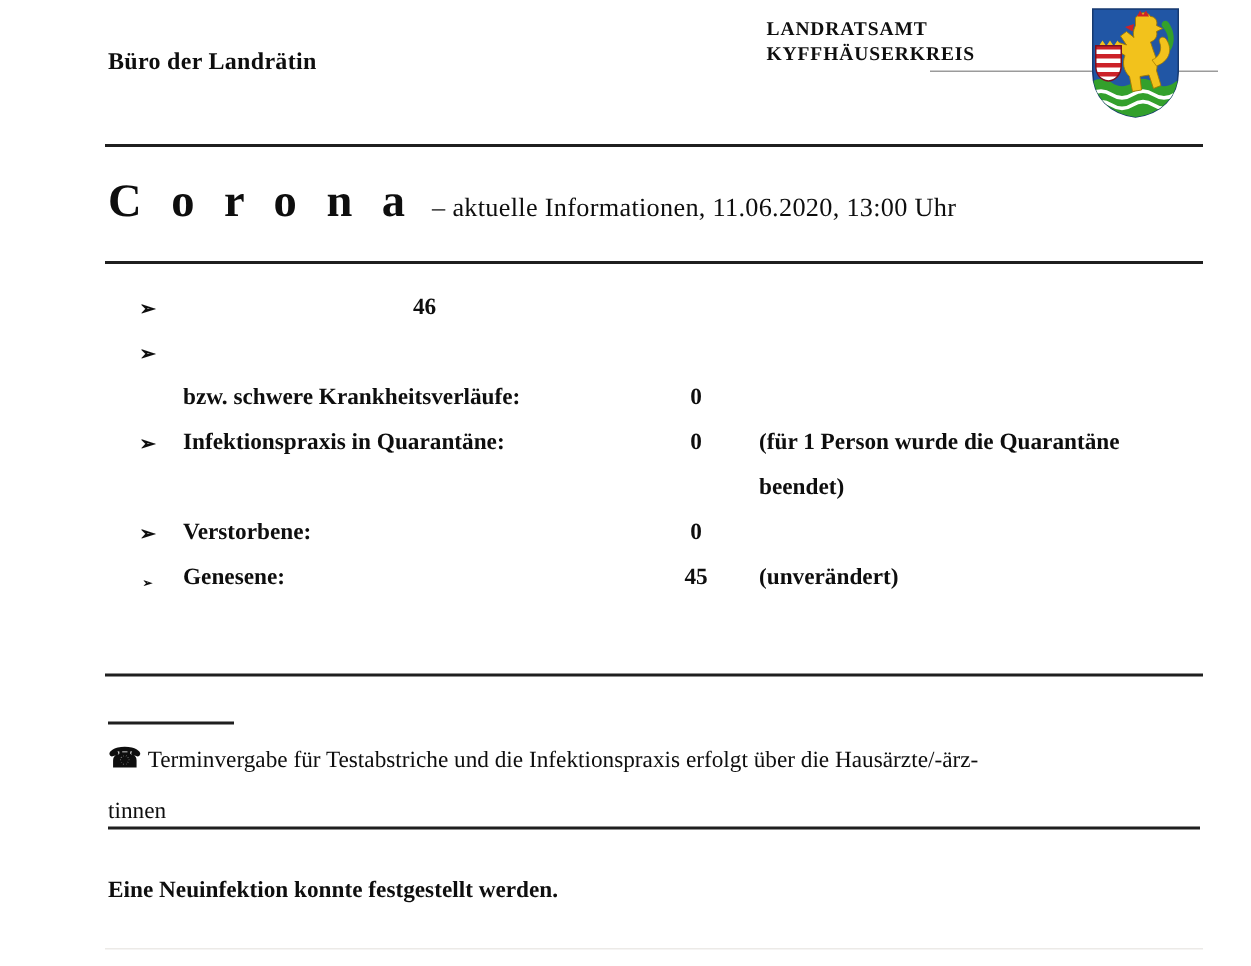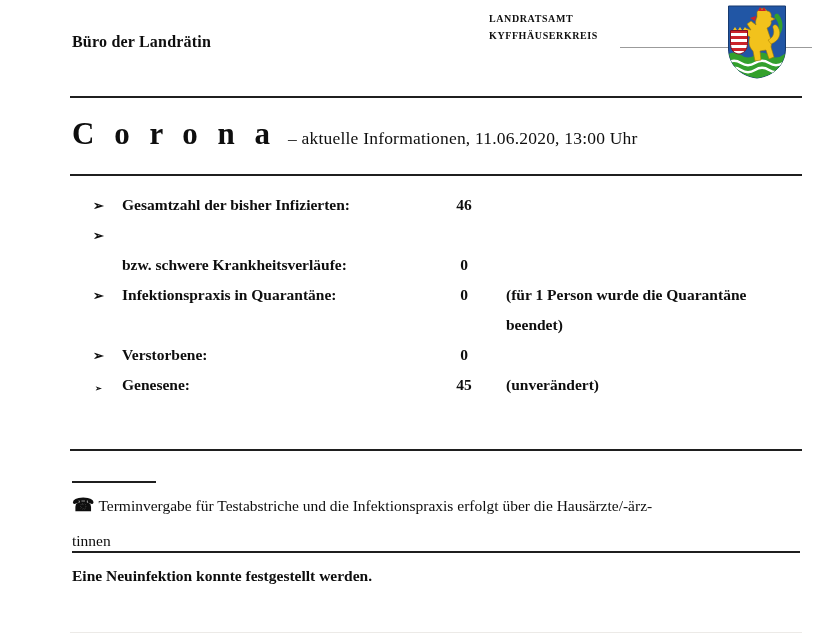--- a/index.html
+++ b/index.html
@@ -4,40 +4,40 @@
 <style>
   html,body { margin:0; padding:0; background:#ffffff; }
   .page {
     position:relative; width:834px; height:644px; background:#ffffff;
     font-family:"Liberation Serif", serif; color:#0e0e0e; overflow:hidden;
   }
   .abs { position:absolute; }
   .rule { position:absolute; background:#1f1f1f; height:2px; }
   .rule.faint { background:#eceae7; height:1px; }
   .office { left:72px; top:33px; font-size:16px; font-weight:bold; letter-spacing:.2px;text-align:center; }
-  .org { left:489px; top:10px; font-size:10px; font-weight:bold; letter-spacing:.6px; line-height:17px; }
+  .org { left:511px; top:10px; font-size:13px; font-weight:bold; letter-spacing:.6px; line-height:17px; }
   .crest-line { left:620px; top:47px; width:192px; height:1px; background:#9b9b9b; }
   .crest { left:727px; top:4px; }
   .title-row { left:72px; top:116px; display:flex; align-items:baseline; white-space:nowrap; }
   .title-word { font-size:31px; font-weight:bold; letter-spacing:6px; }
   .title-sub { font-size:17.5px; margin-left:12px; letter-spacing:.2px; }
   .stats { left:93px; top:196px; width:712px; }
   .stat-row { display:grid; grid-template-columns:29px 322px 40px 1fr; height:30px; align-items:start; font-size:15.5px; font-weight:bold; }
   .cell-bullet { font-size:13px; line-height:20px; }
   .cell-bullet.small { font-size:8px; line-height:26px; padding-left:2px; }
   .cell-value { text-align:center; }
   .cell-note { padding-left:22px; white-space:nowrap; }
   .short-rule { left:72px; top:481px; width:84px; height:2px; background:#1f1f1f; }
   .phone-block { left:72px; top:492px; width:732px; font-size:15.5px; }
   .phone-line1 { height:36px; line-height:26px; white-space:nowrap; }
   .phone-line2 { line-height:26px; font-weight:normal; }
   .phone-icon { font-size:18px; font-weight:bold; margin-right:4px; }
   .seg-b { font-weight:normal; }
   .seg-r { font-weight:normal; }
-  .footer { left:72px; top:565px; font-size:15.5px; font-weight:bold; line-height:22.5px; }
+  .footer { left:72px; top:583px; font-size:15.5px; font-weight:bold; line-height:22.5px; }
 </style>
 </head>
 <body>
 
 <div class="page">
 
   <div class="abs office">Büro der Landrätin</div>
 
   <div class="abs org">
     <div>LANDRATSAMT</div>
@@ -93,21 +93,20 @@
     <span class="title-word">C o r o n a</span>
     <span class="title-sub">– aktuelle Informationen,  11.06.2020, 13:00 Uhr</span>
   </div>
 
   <div class="rule" style="left:70px; top:174px; width:732px;"></div>
 
   <div class="abs stats">
 
     <div class="stat-row">
       <span class="cell-bullet">➢</span>
-      <span class="cell-label">Gesamtzahl der bisher Infizierten:</span>
       <span class="cell-value">46</span>
     </div>
 
     <div class="stat-row">
       <span class="cell-bullet">➢</span>
       <span class="cell-value"></span>
       <span class="cell-note"></span>
     </div>
 
     <div class="stat-row">

